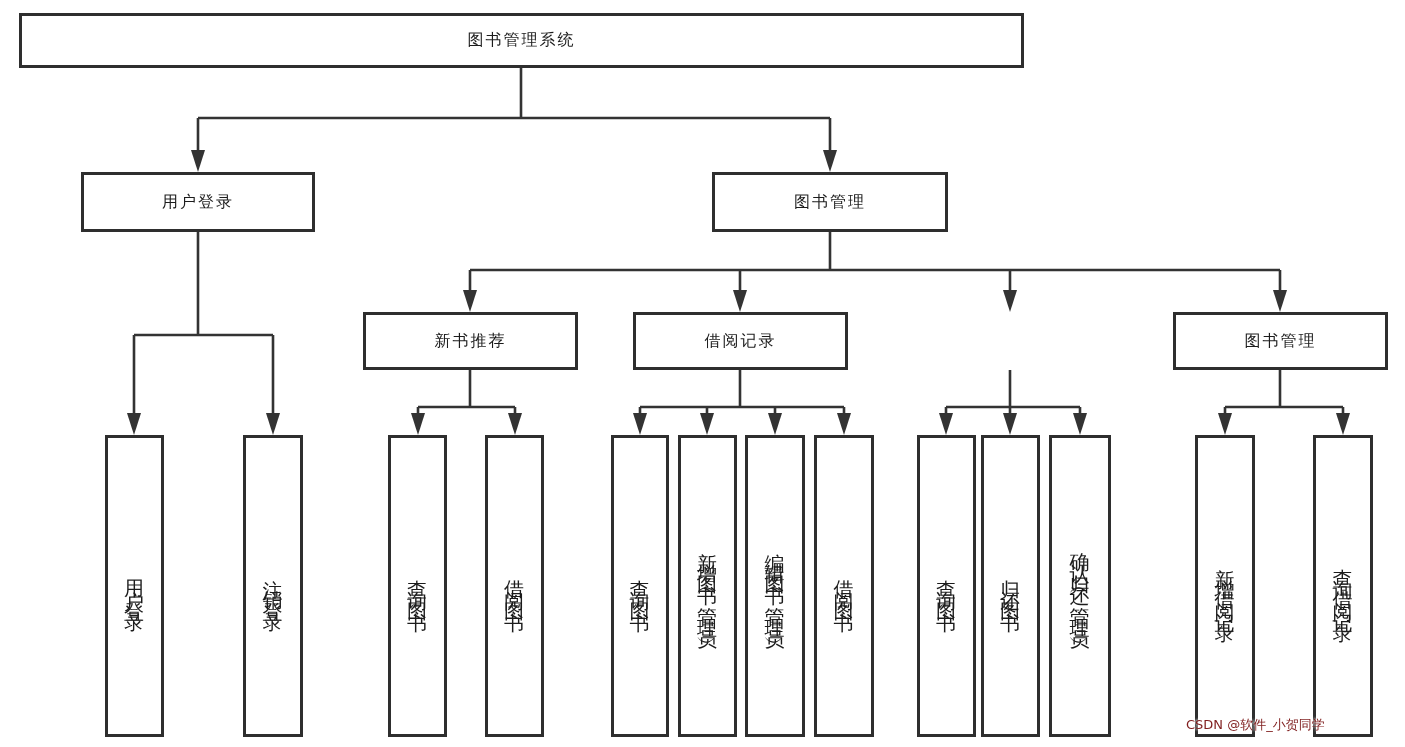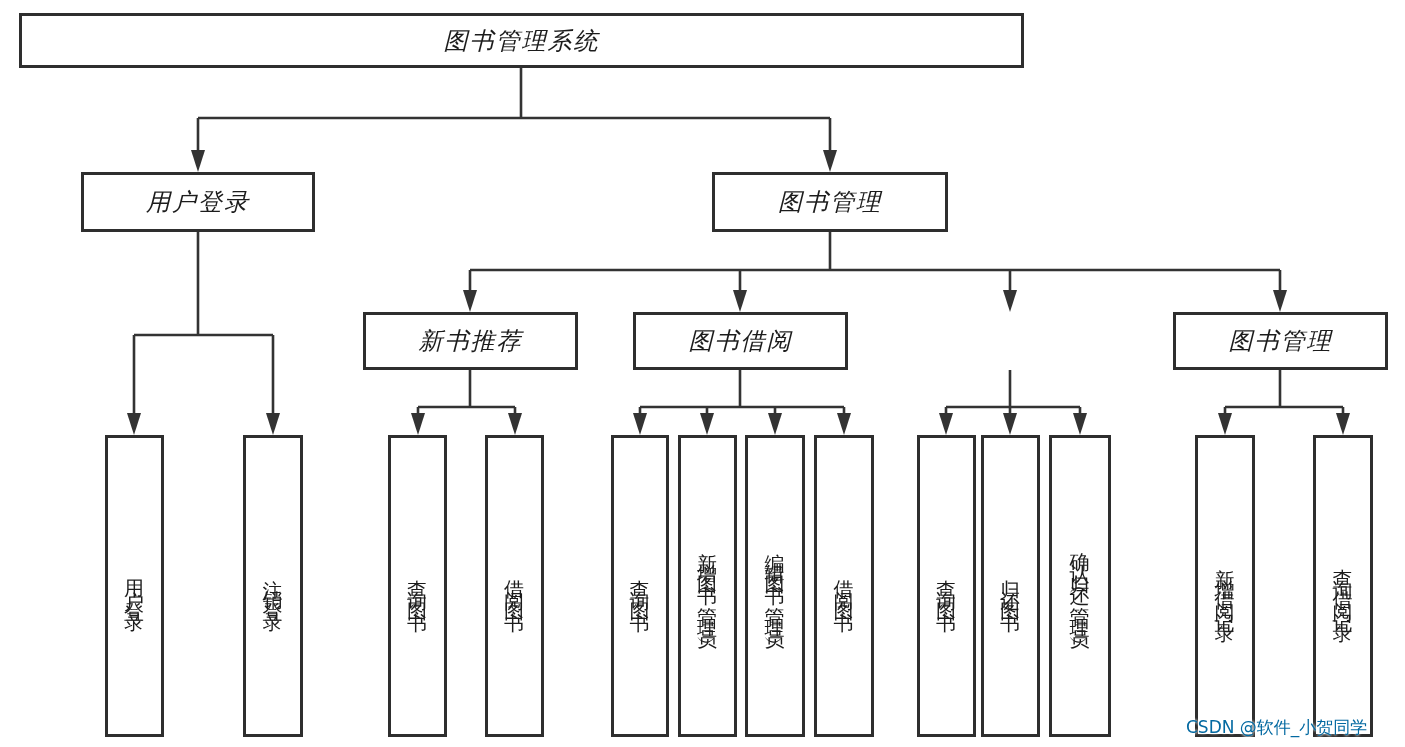--- a/index.html
+++ b/index.html
@@ -26,39 +26,38 @@
     position: absolute;
     box-sizing: border-box;
     background: #ffffff;
     border: 3px solid #2e2e2e;
     display: flex;
     align-items: center;
     justify-content: center;
     color: #1c1c1c;
   }
   .hbox {
-    font-size: 24px;
+    font-size: 16px;
     letter-spacing: 2px;
     white-space: nowrap;
-    font-style: italic;
   }
   .vbox .vtext {
     writing-mode: vertical-rl;
     text-orientation: mixed;
     font-size: 20px;
     letter-spacing: 11px;
     line-height: 1;
     color: #1c1c1c;
   }
   .watermark {
     position: absolute;
     left: 1186px;
     top: 716px;
-    font-size: 17px;
-    color: #0369a1;
+    font-size: 13px;
+    color: #7f1d1d;
     white-space: nowrap;
     text-shadow: 0 0 3px #ffffff, 0 0 3px #ffffff;
     z-index: 5;
   }
 </style>
 </head>
 <body>
 
 <div class="canvas">
 
@@ -110,21 +109,21 @@
     <span>用户登录</span>
   </div>
   <div class="hbox" style="left:712px;top:172px;width:236px;height:60px">
     <span>图书管理</span>
   </div>
 
   <div class="hbox" style="left:363px;top:312px;width:215px;height:58px">
     <span>新书推荐</span>
   </div>
   <div class="hbox" style="left:633px;top:312px;width:215px;height:58px">
-    <span>图书借阅</span>
+    <span>借阅记录</span>
   </div>
   <div class="hbox" style="left:1173px;top:312px;width:215px;height:58px">
     <span>图书管理</span>
   </div>
 
   <div class="vbox" style="left:105px;top:435px;width:59px;height:302px">
     <span class="vtext">用户登录</span>
   </div>
   <div class="vbox" style="left:243px;top:435px;width:60px;height:302px">
     <span class="vtext">注销登录</span>

